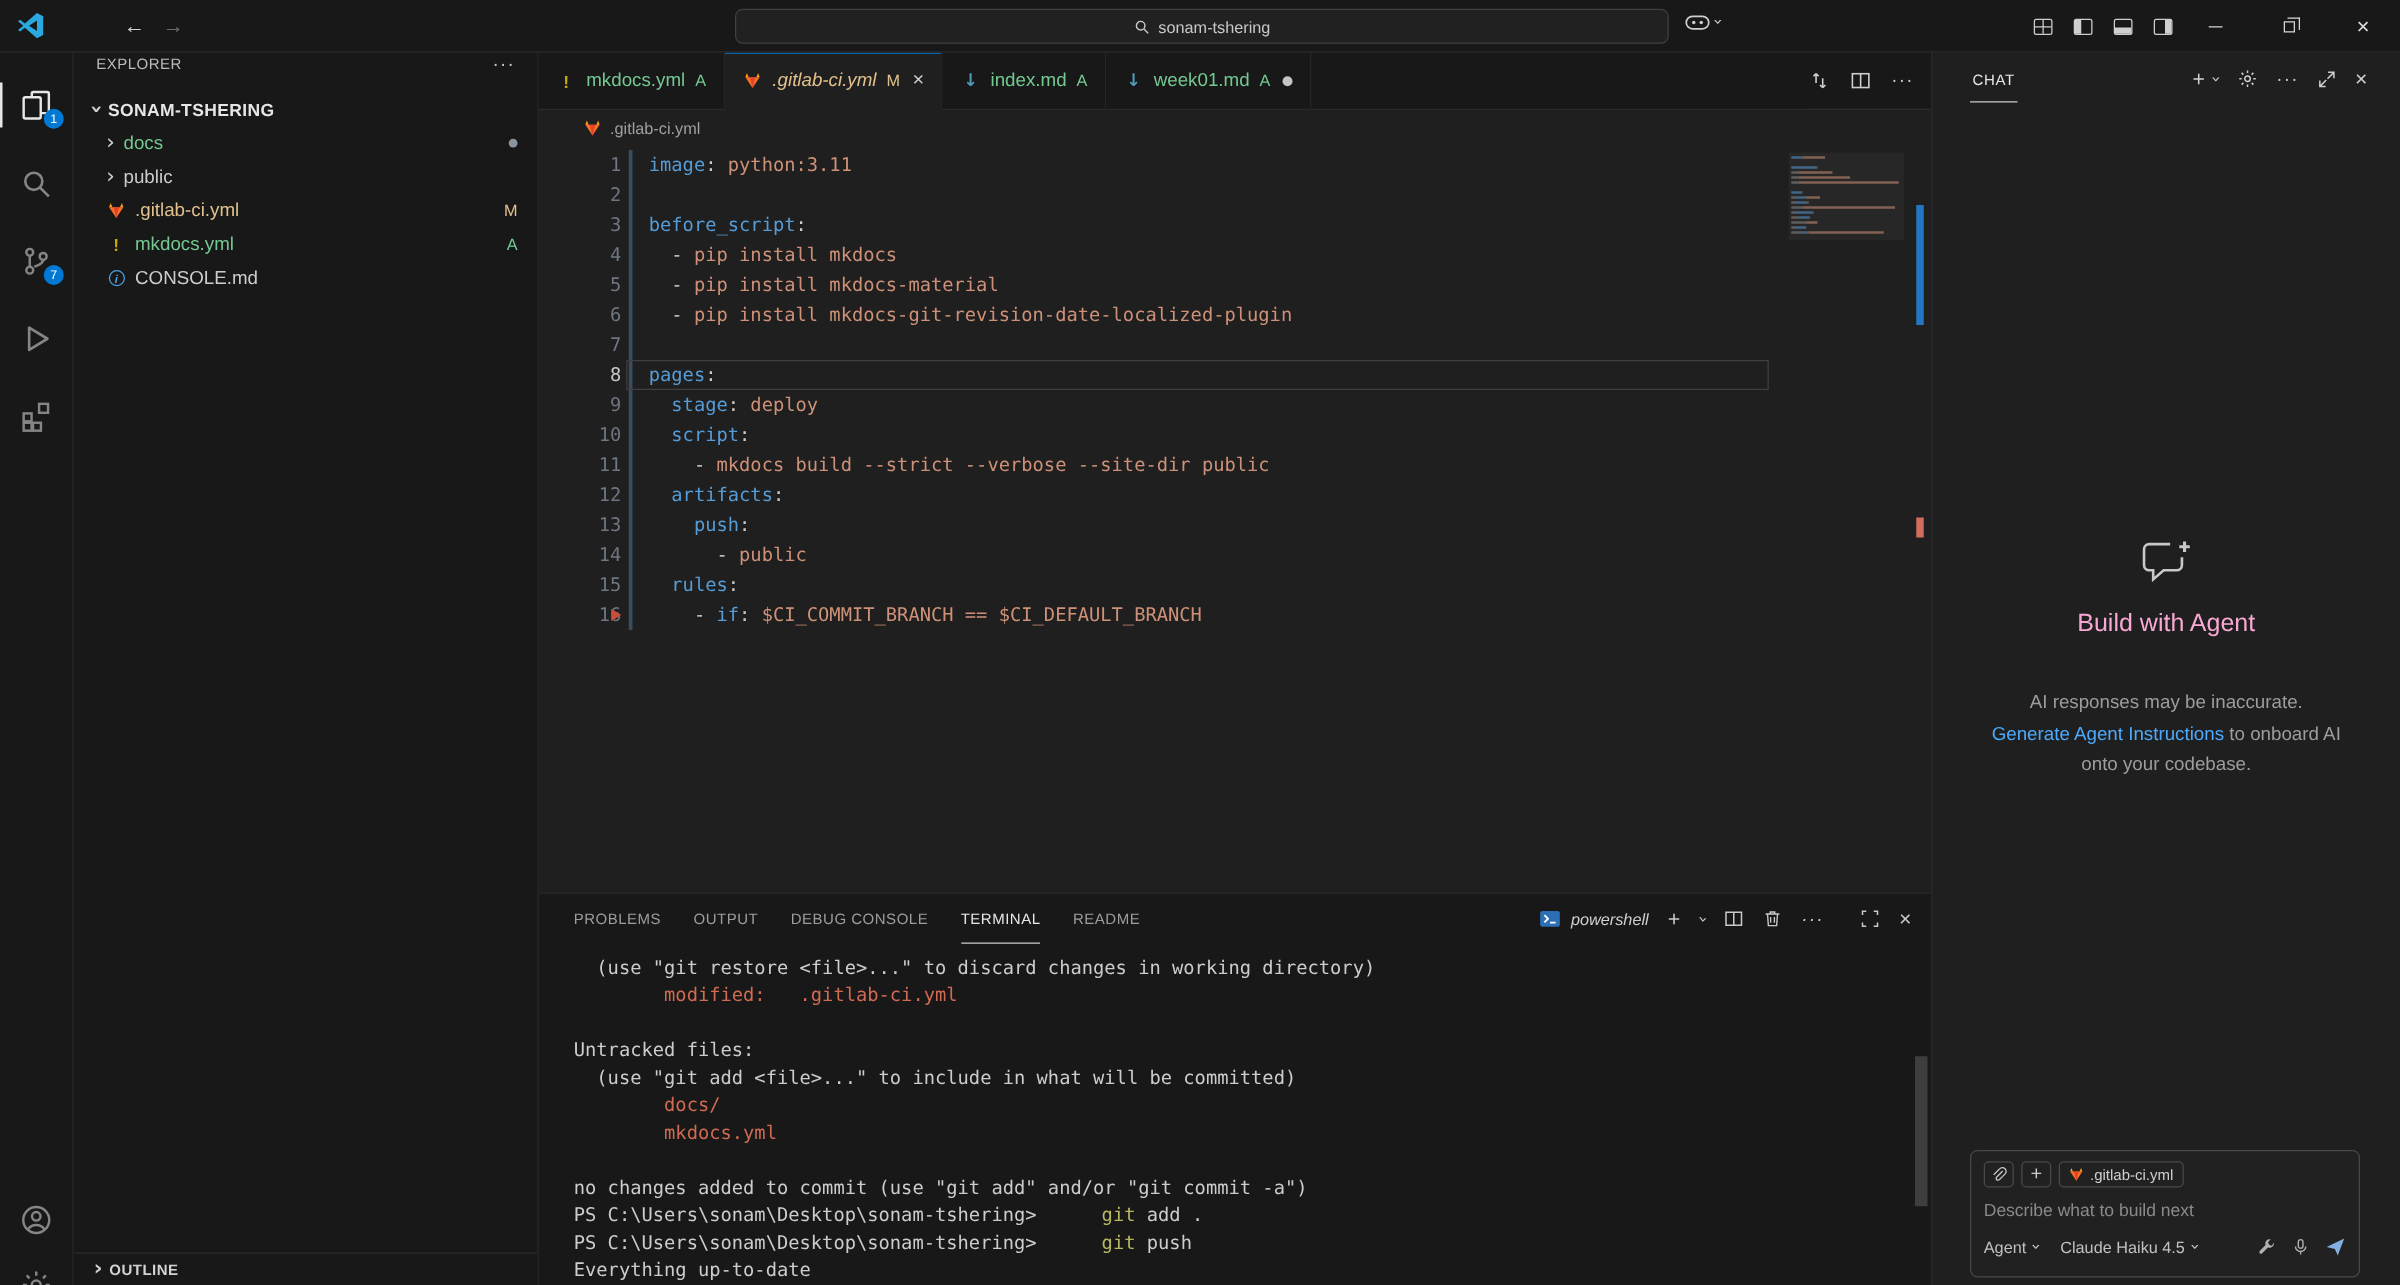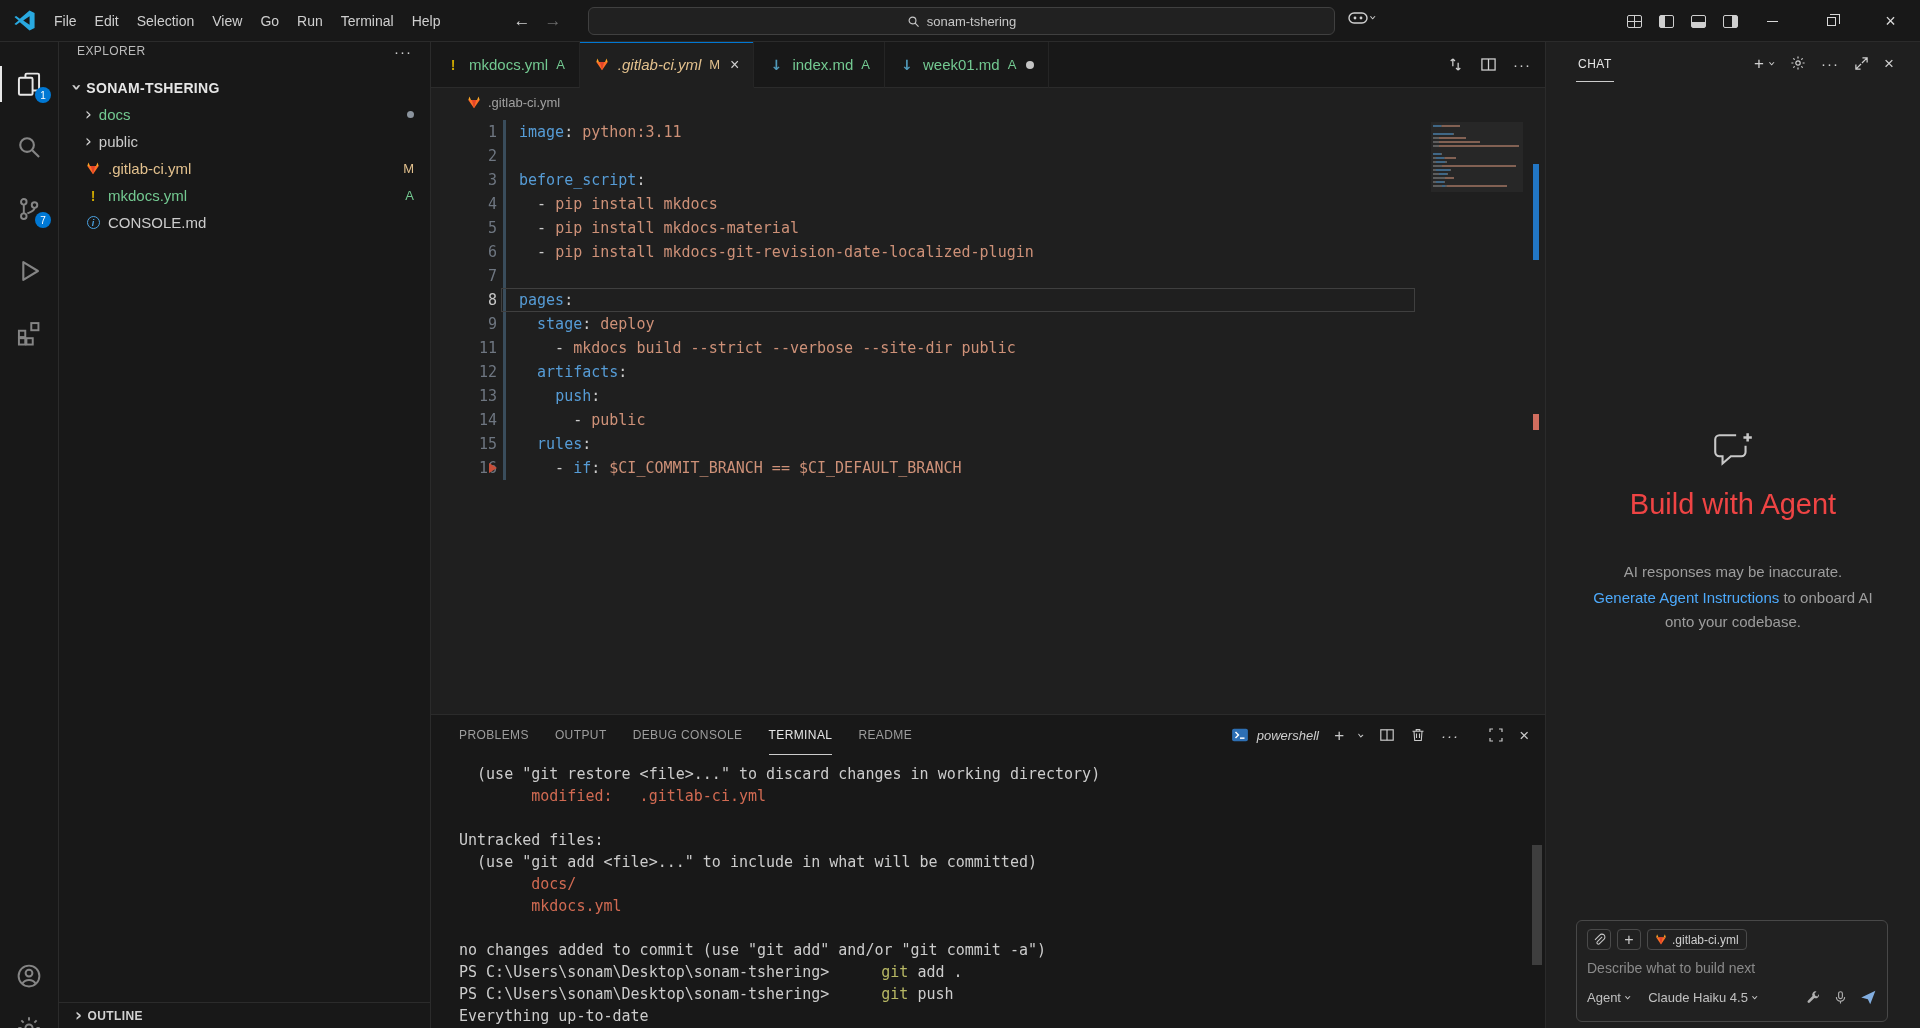--- a/index.html
+++ b/index.html
@@ -105,21 +105,21 @@
   .t-p{color:#cccccc;} .t-r{color:var(--tred);} .t-y{color:var(--tyel);margin-left:43px;}
   .term-scrollbar{position:absolute;right:3px;top:130px;width:10px;height:120px;background:rgba(121,121,121,0.4);}
 
   
   .chat{position:absolute;left:1545px;top:42px;right:0;bottom:0;background:var(--bg);border-left:1px solid var(--bd);}
   .chat-header{height:42px;display:flex;align-items:center;padding:0 26px 0 30px;}
   .chat-title{font-size:12px;letter-spacing:.5px;color:#e6e6e6;border-bottom:1px solid #cccccc;padding:12px 2px 10px;}
   .chat-header-actions{margin-left:auto;display:flex;align-items:center;gap:15px;color:#cfcfcf;}
   .chev-sm{display:inline-block;transform:rotate(90deg);font-size:13px;color:#cfcfcf;font-family:"DejaVu Sans",sans-serif;}
   .chat-center{position:absolute;top:388px;left:0;right:0;text-align:center;}
-  .chat-heading{margin-top:16px;font-size:29px;font-weight:400;color:#ef4444;}
+  .chat-heading{margin-top:16px;font-size:20px;font-weight:400;color:#f9a8d4;}
   .chat-disclaimer{margin-top:42px;font-size:15px;color:var(--dim);}
   .chat-links{margin:6px auto 0;width:306px;font-size:15px;line-height:24px;color:var(--dim);}
   .chat-links a{color:var(--link);text-decoration:none;cursor:pointer;}
   .chat-input{position:absolute;left:30px;right:32px;bottom:6px;height:102px;border:1px solid #484848;border-radius:6px;background:#212121;padding:8px 10px;}
   .ctx-row{display:flex;align-items:center;gap:6px;}
   .ctx-btn{width:24px;height:21px;border:1px solid #4a4a4a;border-radius:4px;display:flex;align-items:center;justify-content:center;color:#c9c9c9;}
   .ctx-chip{height:21px;border:1px solid #4a4a4a;border-radius:4px;display:flex;align-items:center;gap:5px;padding:0 7px;font-size:12px;color:#cfcfcf;}
   .chat-placeholder{margin-top:10px;font-size:14px;color:#8a8a8a;}
   .chat-controls{display:flex;align-items:center;margin-top:13px;gap:5px;font-size:13px;color:#c0c0c0;}
   .model-picker{margin-left:12px;display:flex;align-items:center;gap:5px;}
@@ -132,30 +132,20 @@
 
 <div class="window">
 
   <header class="titlebar">
     <span class="logo">
       <svg width="21" height="21" viewBox="0 0 100 100">
           <path fill="#29a9e0" d="M74 2 28 42 10 28 2 33l20 17L2 67l8 5 18-14 46 40 24-12V14z"></path>
           <path fill="#181818" d="M74 30 44 50l30 20z"></path>
         </svg>
     </span>
-    <nav class="menubar">
-        <div class="menu-item">File</div>
-        <div class="menu-item">Edit</div>
-        <div class="menu-item">Selection</div>
-        <div class="menu-item">View</div>
-        <div class="menu-item">Go</div>
-        <div class="menu-item">Run</div>
-        <div class="menu-item">Terminal</div>
-        <div class="menu-item">Help</div>
-      </nav>
     <div class="navbtns">
       <span>←</span>
       <span class="dim">→</span>
     </div>
     <div class="searchbox">
       <span>
         <svg width="13" height="13" viewBox="0 0 16 16" fill="none" stroke="#c8c8c8" stroke-width="1.4">
             <circle cx="6.8" cy="6.8" r="4.2"></circle>
             <path d="M10 10l4.2 4.2"></path>
           </svg>
@@ -400,20 +390,25 @@
           </div>
           <div class="code-line current">
             <span class="ln">8</span>
             <span class="chbar"></span>
             <span class="code"><span class="tok-k">pages</span><span class="tok-p">:</span></span>
           </div>
           <div class="code-line">
             <span class="ln">9</span>
             <span class="chbar"></span>
             <span class="code"><span class="tok-p">  </span><span class="tok-k">stage</span><span class="tok-p">:</span><span class="tok-s"> deploy</span></span>
+          </div>
+          <div class="code-line">
+            <span class="ln">10</span>
+            <span class="chbar"></span>
+            <span class="code"><span class="tok-p">  </span><span class="tok-k">script</span><span class="tok-p">:</span></span>
           </div>
           <div class="code-line">
             <span class="ln">11</span>
             <span class="chbar"></span>
             <span class="code"><span class="tok-p">    - </span><span class="tok-s">mkdocs build --strict --verbose --site-dir public</span></span>
           </div>
           <div class="code-line">
             <span class="ln">12</span>
             <span class="chbar"></span>
             <span class="code"><span class="tok-p">  </span><span class="tok-k">artifacts</span><span class="tok-p">:</span></span>

